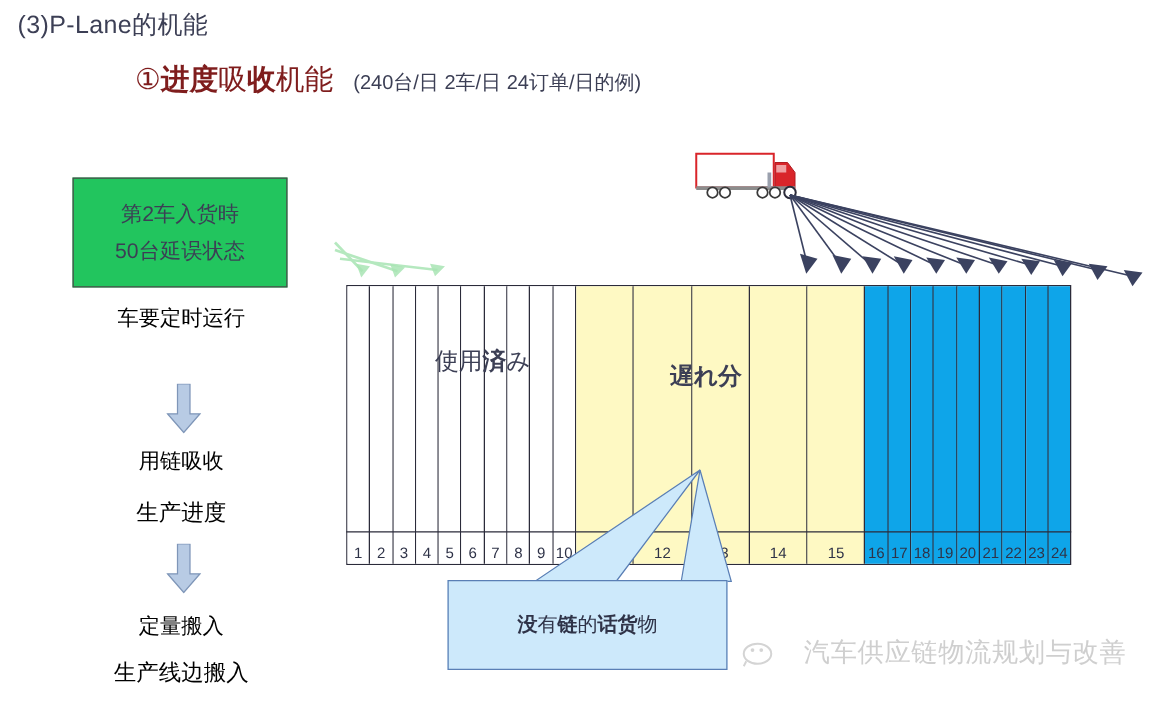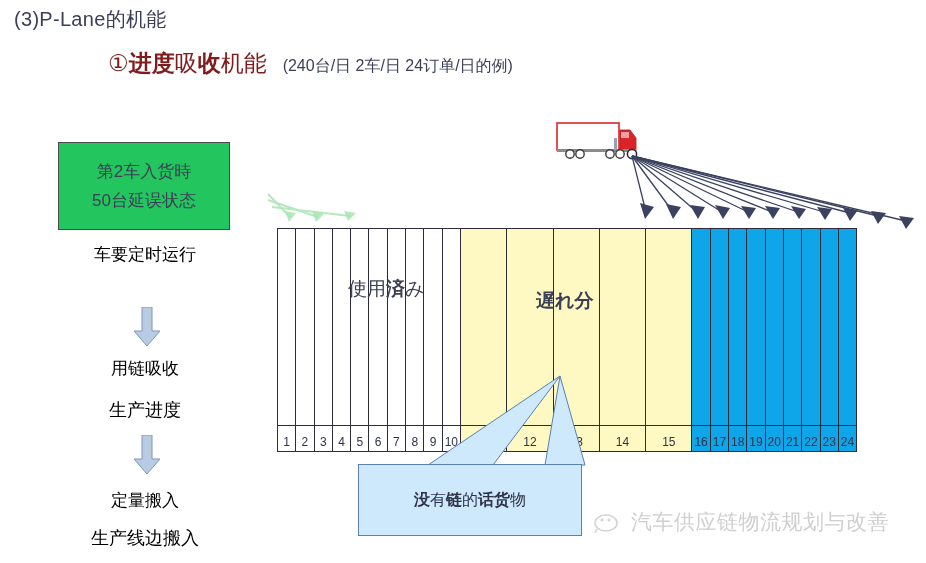--- a/index.html
+++ b/index.html
@@ -178,20 +178,21 @@
     top: 508px;
     display: flex;
     align-items: center;
     gap: 9px;
   }
   #watermark .wm-text {
     font-size: 21px;
     color: #cfcfcf;
     white-space: nowrap;
     letter-spacing: 0.5px;
+    margin-left: 12px;
   }
 
   svg.overlay {
     position: absolute;
     left: 0;
     top: 0;
     width: 926px;
     height: 563px;
     pointer-events: none;
   }

